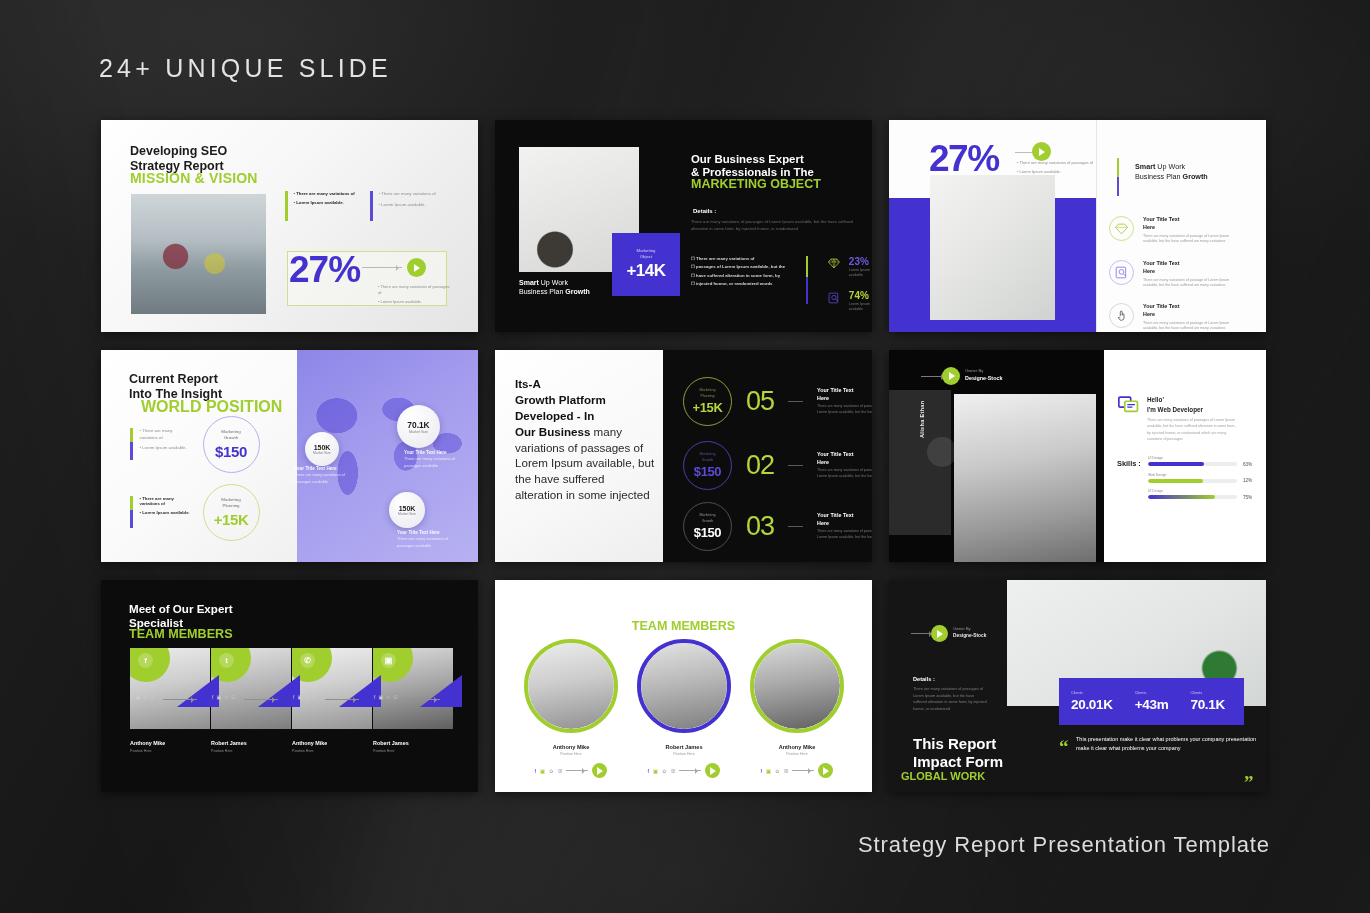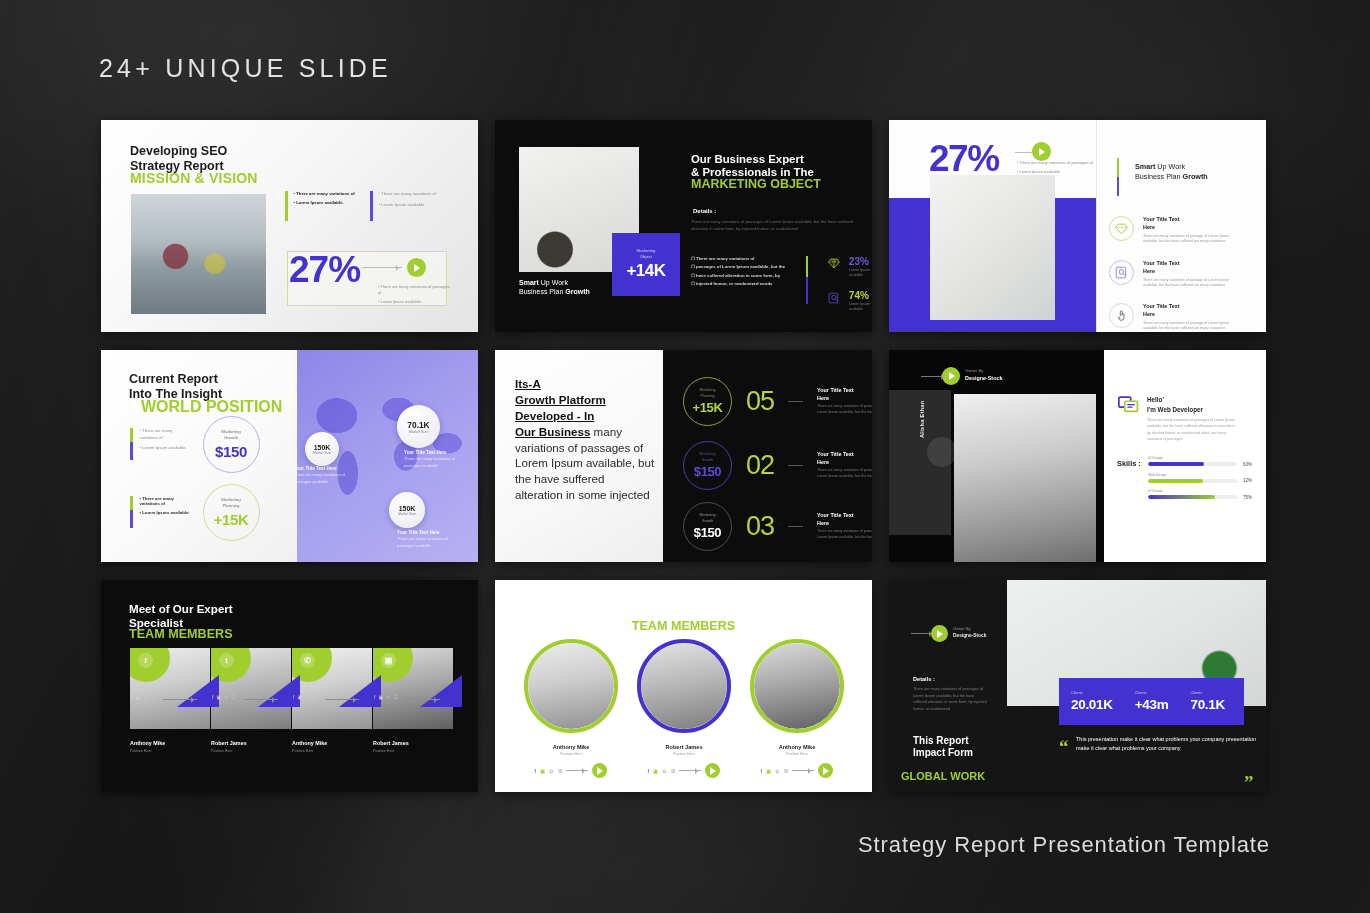--- a/index.html
+++ b/index.html
@@ -178,21 +178,21 @@
   .s4 .bub .v{ font-weight:bold; color:#1b1b1b; }
   .s4 .bub .k{ color:#7c7c8c; }
   .s4 .cap{ position:absolute; font-size:4px; color:rgba(255,255,255,.72); line-height:1.6; width:62px; }
   .s4 .cap b{ font-size:4.6px; color:rgba(255,255,255,.92); display:block; line-height:1.35; }
 
   
   .s5 .left{ position:absolute; left:0; top:0; width:168px; height:100%;
              background:linear-gradient(150deg,#fff 0%,#f8f8f8 60%,#eeeeee 100%); }
   .s5 .para{ position:absolute; left:20px; top:26px; width:140px; font-size:11.6px;
              color:#2a2a2a; line-height:1.37; }
-  .s5 .para b{ color:#111;text-decoration:underline; }
+  .s5 .para b{ color:#111; }
   .s5 .row5{ position:absolute; display:flex; align-items:center; gap:14px; }
   .s5 .circ{ width:49px; height:49px; border-radius:50%; border:1px solid;
              display:flex; flex-direction:column; align-items:center; justify-content:center; gap:1px; }
   .s5 .circ .k{ font-size:3.6px; text-align:center; line-height:1.4; }
   .s5 .circ .v{ font-size:13px; font-weight:bold; letter-spacing:-.4px; }
   .s5 .num{ font-size:27px; color:#b4d63c; font-weight:300; letter-spacing:-1px; }
   .s5 .dash{ width:15px; height:1px; background:#5a5a5a; }
   .s5 .tt{ font-size:5.4px; color:#fff; font-weight:bold; line-height:1.45; }
   .s5 .tp{ font-size:3.6px; color:#7a7a7a; line-height:1.65; width:76px; margin-top:2px; }
 
@@ -257,21 +257,21 @@
 
   
   .s9{ background:#151515; }
   .s9 .arrow{ position:absolute; left:22px; top:53px; width:24px; height:1px; background:#787878; }
   .s9 .arrow:after{ content:""; position:absolute; right:0; top:-2.5px; border:3px solid transparent; border-left-color:#787878; }
   .s9 .play{ position:absolute; left:42px; top:45px; width:17px; height:17px; }
   .s9 .by{ position:absolute; left:64px; top:46px; font-size:4px; color:#9a9a9a; line-height:1.55; }
   .s9 .by b{ font-size:4.8px; color:#e8e8e8; display:block; }
   .s9 .det{ position:absolute; left:24px; top:96px; font-size:5.6px; color:#fff; font-weight:bold; }
   .s9 .detp{ position:absolute; left:24px; top:106px; width:75px; font-size:3.8px; color:#7e7e7e; line-height:1.75; }
-  .s9 .ttl{ position:absolute; left:24px; top:155px; font-size:10px; }
+  .s9 .ttl{ position:absolute; left:24px; top:155px; font-size:15px; }
   .s9 .sub{ position:absolute; left:12px; top:190px; font-size:11px; }
   .s9 .img{ position:absolute; left:118px; top:0; width:259px; height:126px; }
   .s9 .stats{ position:absolute; left:170px; top:98px; width:185px; height:47px; background:#4432d0;
               display:flex; align-items:center; padding-left:12px; gap:22px; }
   .s9 .stats .k{ font-size:3.8px; color:#c8c1f5; margin-bottom:2px; }
   .s9 .stats .v{ font-size:13.5px; color:#fff; font-weight:700; letter-spacing:-.3px; }
   .s9 .qm{ position:absolute; font-size:19px; color:#a0ce2e; font-weight:bold; line-height:.7; font-family:"Liberation Serif", serif; }
   .s9 .quote{ position:absolute; left:187px; top:155px; width:181px; font-size:5.5px; color:#fff; line-height:1.66; }
 </style>
 </head>

